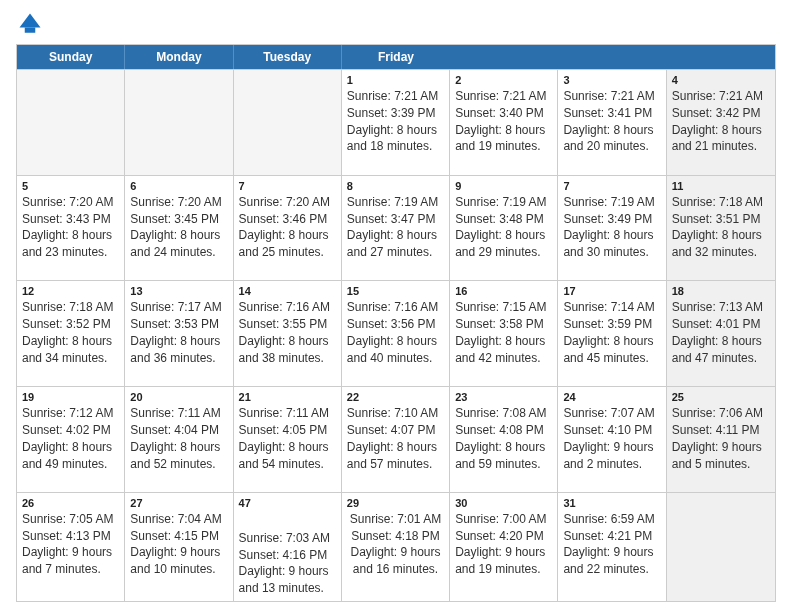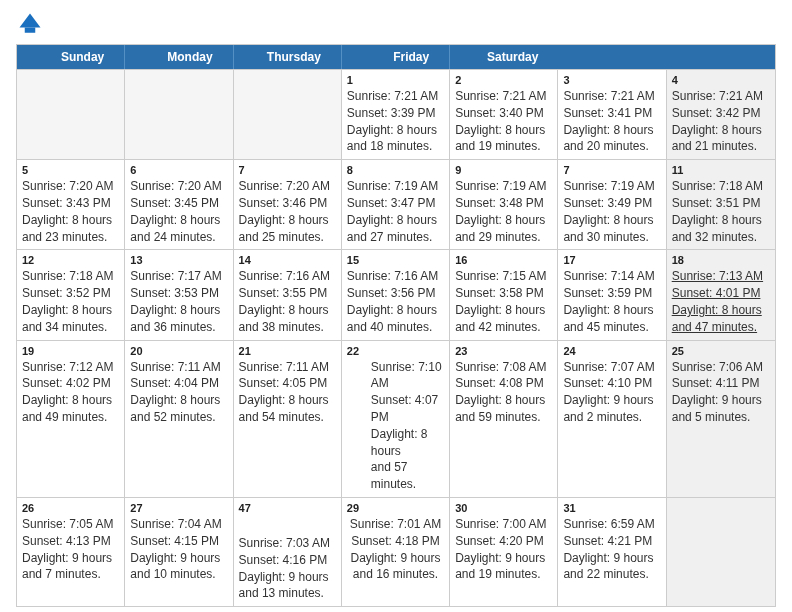--- a/index.html
+++ b/index.html
@@ -61,21 +61,21 @@
     .cal-header {
       display: grid;
       grid-template-columns: repeat(7, 1fr);
       background: #2c6fad;
     }
     .cal-header-cell {
       color: #fff;
       font-size: 12px;
       font-weight: bold;
       padding: 5px 20px;
-      text-align: right;
+      text-align: center;
       border-right: 1px solid #5590c4;
     }
     .cal-header-cell:last-child { border-right: none; }
     .cal-body {
       flex: 1;
       display: flex;
       flex-direction: column;
     }
     .cal-row {
       display: grid;
@@ -125,23 +125,22 @@
     <div class="title-block">
       <div class="month-title"></div>
       <div class="location"></div>
     </div>
   </div>
 
   <div class="calendar">
     <div class="cal-header">
     <div class="cal-header-cell">Sunday</div>
         <div class="cal-header-cell">Monday</div>
-        <div class="cal-header-cell">Thursday</div>
+        <div class="cal-header-cell">Tuesday</div>
         <div class="cal-header-cell">Friday</div>
-        <div class="cal-header-cell">Saturday</div>
       </div>
     <div class="cal-body">
     <div class="cal-row">
           <div class="cal-cell empty"></div>
           <div class="cal-cell empty"></div>
           <div class="cal-cell empty"></div>
           <div class="cal-cell">
             <div class="day-num">1</div>
             <div class="day-info" style="white-space: pre-line;">Sunrise: 7:21 AM
 Sunset: 3:39 PM
@@ -259,21 +258,21 @@
           </div>
           <div class="cal-cell">
             <div class="day-num">17</div>
             <div class="day-info" style="white-space: pre-line;">Sunrise: 7:14 AM
 Sunset: 3:59 PM
 Daylight: 8 hours
 and 45 minutes.</div>
           </div>
           <div class="cal-cell shaded">
             <div class="day-num">18</div>
-            <div class="day-info" style="white-space: pre-line; text-decoration: underline;">Sunrise: 7:13 AM
+            <div class="day-info" style="white-space: pre-line;">Sunrise: 7:13 AM
 Sunset: 4:01 PM
 Daylight: 8 hours
 and 47 minutes.</div>
           </div>
         </div>
         <div class="cal-row">
           <div class="cal-cell">
             <div class="day-num">19</div>
             <div class="day-info" style="white-space: pre-line;">Sunrise: 7:12 AM
 Sunset: 4:02 PM
@@ -289,21 +288,21 @@
           </div>
           <div class="cal-cell">
             <div class="day-num">21</div>
             <div class="day-info" style="white-space: pre-line;">Sunrise: 7:11 AM
 Sunset: 4:05 PM
 Daylight: 8 hours
 and 54 minutes.</div>
           </div>
           <div class="cal-cell">
             <div class="day-num">22</div>
-            <div class="day-info" style="white-space: pre-line; margin-left: 24px;">Sunrise: 7:10 AM
+            <div class="day-info" style="white-space: pre-line;">Sunrise: 7:10 AM
 Sunset: 4:07 PM
 Daylight: 8 hours
 and 57 minutes.</div>
           </div>
           <div class="cal-cell">
             <div class="day-num">23</div>
             <div class="day-info" style="white-space: pre-line;">Sunrise: 7:08 AM
 Sunset: 4:08 PM
 Daylight: 8 hours
 and 59 minutes.</div>

